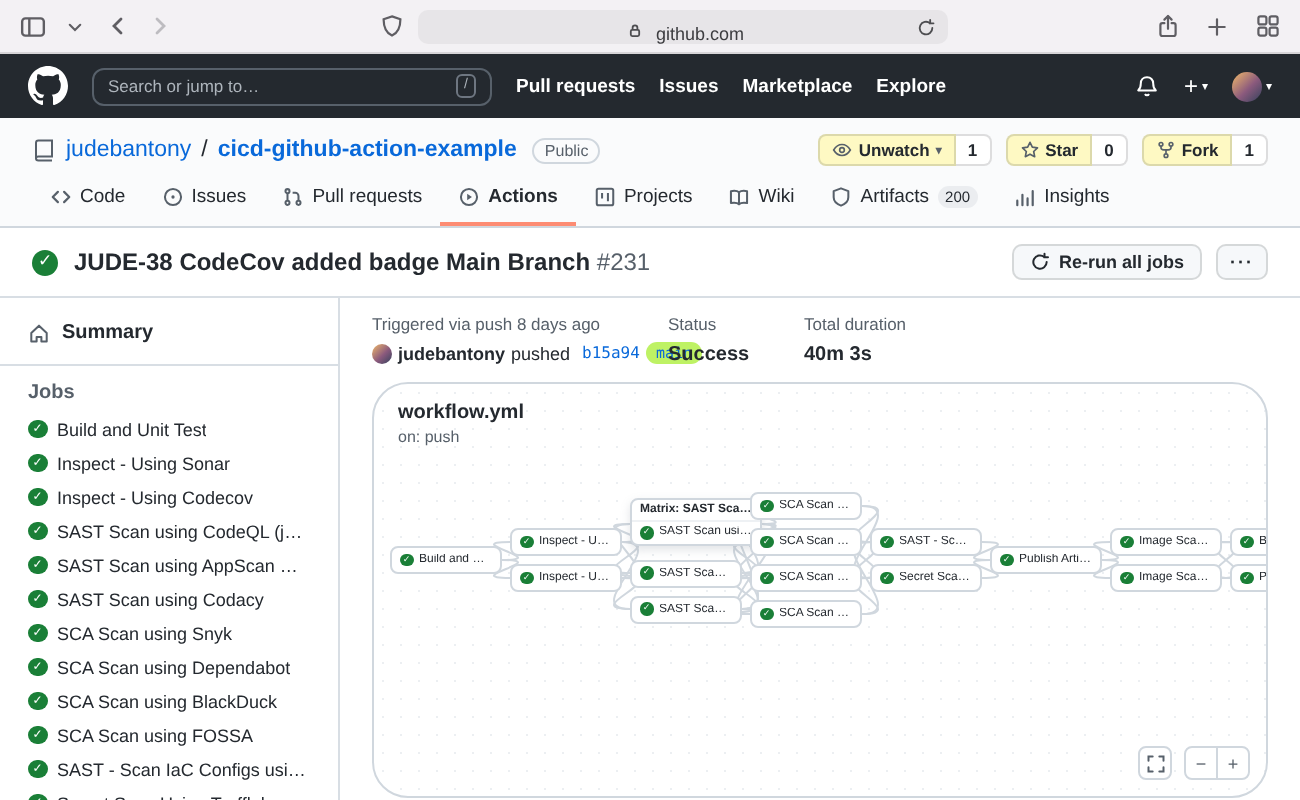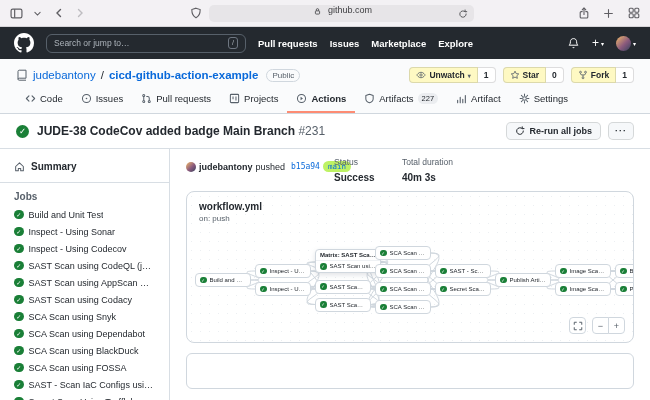--- a/index.html
+++ b/index.html
@@ -5,21 +5,21 @@
   *{margin:0;padding:0;box-sizing:border-box}
   html,body{width:650px;height:400px;overflow:hidden}
   body{display:flex;flex-direction:column;font-family:"Liberation Sans",sans-serif;background:#fff;color:#24292f}
   svg{display:block}
 
   
   .browser{height:27px;flex:none;background:#f3f1f4;border-bottom:1px solid #d7d5d8;display:flex;align-items:center;padding:0 10px;gap:8px}
   .bicon{width:13px;height:13px;color:#5f5e63;display:flex;align-items:center;justify-content:center}
   .bicon.dis{color:#bdbcc0}
   .addr-wrap{flex:1;display:flex;align-items:center;justify-content:center;gap:7px}
-  .addr{width:265px;height:17px;background:#e7e5e8;border-radius:5px;display:flex;align-items:flex-start;justify-content:center;gap:4px;font-size:9px;color:#3d3d40;position:relative}
+  .addr{width:265px;height:17px;background:#e7e5e8;border-radius:5px;display:flex;align-items:flex-end;justify-content:center;gap:4px;font-size:9px;color:#3d3d40;position:relative}
   .addr .reload{position:absolute;right:5px;top:3px}
   .b-right{display:flex;gap:12px;align-items:center}
 
   
   .ghheader{height:32px;flex:none;background:#24292f;display:flex;align-items:center;padding:0 14px;gap:12px}
   .gh-logo{width:20px;height:20px}
   .gh-search{width:200px;height:19px;border:1px solid #57606a;border-radius:6px;display:flex;align-items:center;padding:0 7px;gap:4px;font-size:8.5px;color:#aeb5bc}
   .gh-search .slash{margin-left:auto;border:1px solid #6e7681;border-radius:3px;font-size:7px;line-height:10px;padding:0 3px;color:#aeb5bc}
   .gh-nav{display:flex;gap:12px;font-size:9.5px;font-weight:700;color:#fff}
   .gh-right{margin-left:auto;display:flex;gap:12px;align-items:center;color:#fff}
@@ -77,21 +77,21 @@
   .meta-col.wide{width:70px}
   .meta-label{font-size:8.5px;color:#57606a}
   .meta-val{margin-top:5px;font-size:10px;font-weight:600}
   .pushline{margin-top:4px;display:flex;align-items:center;gap:3px;font-size:9px;white-space:nowrap}
   .mini-avatar{width:10px;height:10px;border-radius:50%;background:linear-gradient(135deg,#e0a96d 10%,#8b5a7d 55%,#33415c 100%);flex:none}
   .actor{font-weight:700}
   .sha{font-family:"DejaVu Sans Mono",monospace;font-size:8px;color:#0969da}
   .branch{font-family:"DejaVu Sans Mono",monospace;font-size:7.5px;background:#bef264;color:#0969da;border-radius:9px;padding:1px 5px}
 
   
-  .card{position:relative;border:1px solid #d0d7de;border-radius:8px;height:152px;overflow:hidden;background:#fff;background-image:radial-gradient(#eceff2 .6px,transparent .6px);background-size:9px 9px}
+  .card{position:relative;border:1px solid #d0d7de;border-radius:18px;height:208px;overflow:hidden;background:#fff;background-image:radial-gradient(#eceff2 .6px,transparent .6px);background-size:9px 9px}
   .card-head{position:absolute;top:9px;left:12px;z-index:3}
   .wf-file{font-size:10px;font-weight:700}
   .wf-trigger{font-size:8px;color:#57606a;margin-top:2px}
   #gsvg{position:absolute;left:0;top:0}
   #gsvg path{stroke:#d0d7de;fill:none;stroke-width:1}
   .gnode{position:absolute;width:56px;height:14px;display:flex;align-items:center;gap:3px;padding:0 4px;background:#fff;border:1px solid #d0d7de;border-radius:4px;z-index:2;cursor:pointer}
   .glabel{font-size:6px;white-space:nowrap;overflow:hidden;text-overflow:ellipsis}
   .gmatrix{position:absolute;width:66px;background:#fff;border:1px solid #d0d7de;border-radius:4px;z-index:2;box-shadow:0 2px 5px rgba(140,149,159,.25);font-size:6px;cursor:pointer}
   .gm-title{padding:2px 4px;font-weight:700;border-bottom:1px solid #eef1f4;white-space:nowrap;overflow:hidden;text-overflow:ellipsis}
   .gm-item{display:flex;align-items:center;gap:3px;padding:2.5px 4px}
@@ -272,53 +272,52 @@
     </div>
     <div class="tab">
       <svg class="ticon" width="11" height="11" viewBox="0 0 12 12" fill="none" stroke="currentColor" stroke-width="1.1">
           <circle cx="3" cy="2.8" r="1.1"></circle>
           <circle cx="3" cy="9.2" r="1.1"></circle>
           <circle cx="9" cy="9.2" r="1.1"></circle>
           <path d="M3 4v4M9 8V5.5A1.8 1.8 0 0 0 7.2 3.7H5.8"></path>
         </svg>
       <span>Pull requests</span>
     </div>
-    <div class="tab">
-      <svg class="ticon" width="11" height="11" viewBox="0 0 12 12" fill="none" stroke="currentColor" stroke-width="1.1">
-          <rect x="1.5" y="1.5" width="9" height="9" rx="1"></rect>
-          <path d="M4.4 3.8v3M7.6 3.8v4.5"></path>
-        </svg>
-      <span>Projects</span>
-    </div>
     <div class="tab active">
       <svg class="ticon" width="11" height="11" viewBox="0 0 12 12" fill="none" stroke="currentColor" stroke-width="1.1">
           <circle cx="6" cy="6" r="4.4"></circle>
           <path d="M5 4.2 7.6 6 5 7.8Z" fill="currentColor" stroke="none"></path>
         </svg>
       <span>Actions</span>
     </div>
     <div class="tab">
+      <svg class="ticon" width="11" height="11" viewBox="0 0 12 12" fill="none" stroke="currentColor" stroke-width="1.1">
+          <rect x="1.5" y="1.5" width="9" height="9" rx="1"></rect>
+          <path d="M4.4 3.8v3M7.6 3.8v4.5"></path>
+        </svg>
+      <span>Projects</span>
+    </div>
+    <div class="tab">
+      <svg class="ticon" width="11" height="11" viewBox="0 0 12 12" fill="none" stroke="currentColor" stroke-width="1.1" stroke-linejoin="round">
+          <path d="M6 3.4C5 2.5 3.6 2.5 1.6 2.8v6.5c2-.3 3.4-.3 4.4.7 1-1 2.4-1 4.4-.7V2.8C8.4 2.5 7 2.5 6 3.4v6.6"></path>
+        </svg>
+      <span>Wiki</span>
+    </div>
+    <div class="tab">
       <svg class="ticon" width="11" height="11" viewBox="0 0 12 12" fill="none" stroke="currentColor" stroke-width="1.1" stroke-linejoin="round">
           <path d="M6 1.3 10 2.8v3.4c0 2.4-1.8 3.7-4 4.5-2.2-.8-4-2.1-4-4.5V2.8Z"></path>
         </svg>
       <span>Artifacts</span>
-      <span class="counter">227</span>
+      <span class="counter">200</span>
     </div>
     <div class="tab">
       <svg class="ticon" width="11" height="11" viewBox="0 0 12 12" fill="none" stroke="currentColor" stroke-width="1.2" stroke-linecap="round">
           <path d="M1.8 10.5V8M4.6 10.5V4.8M7.4 10.5V6.8M10.2 10.5V2.8"></path>
         </svg>
-      <span>Artifact</span>
-    </div>
-    <div class="tab">
-      <svg class="ticon" width="11" height="11" viewBox="0 0 12 12" fill="none" stroke="currentColor" stroke-width="1.1" stroke-linecap="round">
-          <circle cx="6" cy="6" r="2"></circle>
-          <path d="M6 1.2v1.6M6 9.2v1.6M1.2 6h1.6M9.2 6h1.6M2.6 2.6l1.2 1.2M8.2 8.2l1.2 1.2M9.4 2.6 8.2 3.8M3.8 8.2 2.6 9.4"></path>
-        </svg>
-      <span>Settings</span>
+      <span>Insights</span>
     </div>
   </div>
 </div>
 
 <div class="runhead">
   <span class="ck ck13"></span>
   <span class="run-title">
     <span>JUDE-38 CodeCov added badge Main Branch</span>
     <span class="run-num">#231</span>
   </span>
@@ -392,20 +391,21 @@
         <div class="job">
           <span class="ck ck9"></span>
           <span class="job-label">Secret Scan Using Trufflehog</span>
         </div>
       </div>
   </div>
 
   <div class="main">
     <div class="meta">
       <div class="meta-col1">
+        <div class="meta-label">Triggered via push 8 days ago</div>
         <div class="pushline">
           <span class="mini-avatar"></span>
           <span class="actor">judebantony</span>
           <span>pushed</span>
           <svg width="9" height="9" viewBox="0 0 12 12" fill="none" stroke="#57606a" stroke-width="1.2">
               <circle cx="6" cy="6" r="1.8"></circle>
               <path d="M1 6h3.2M7.8 6H11"></path>
             </svg>
           <span class="sha">b15a94</span>
           <span class="branch">main</span>

